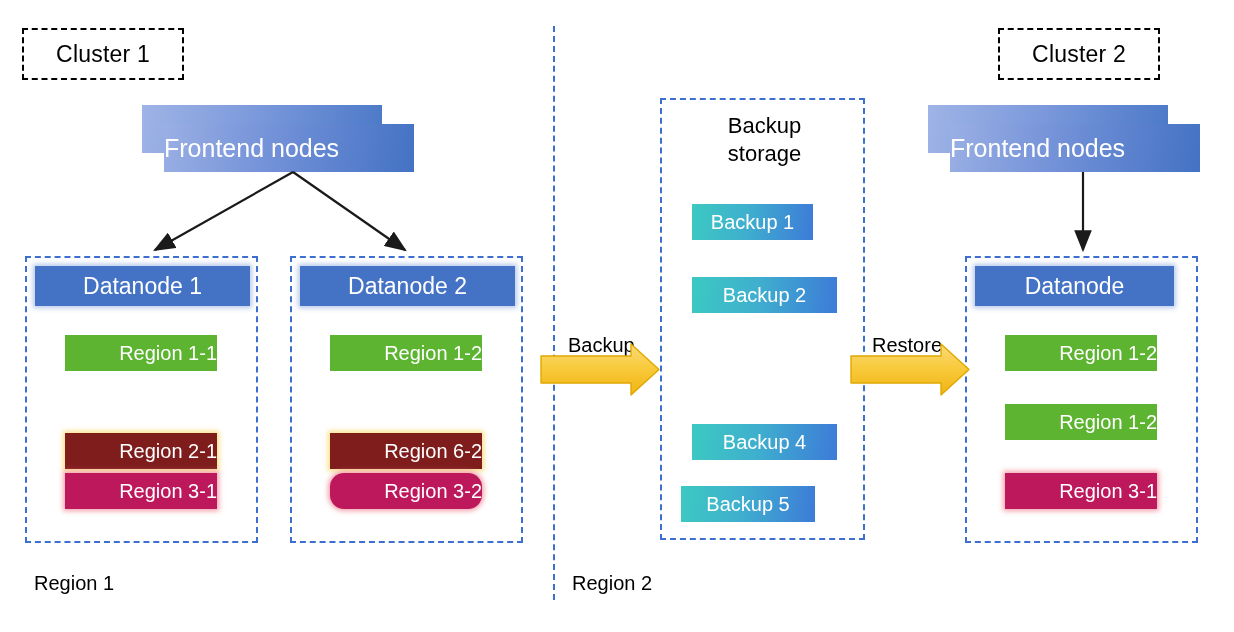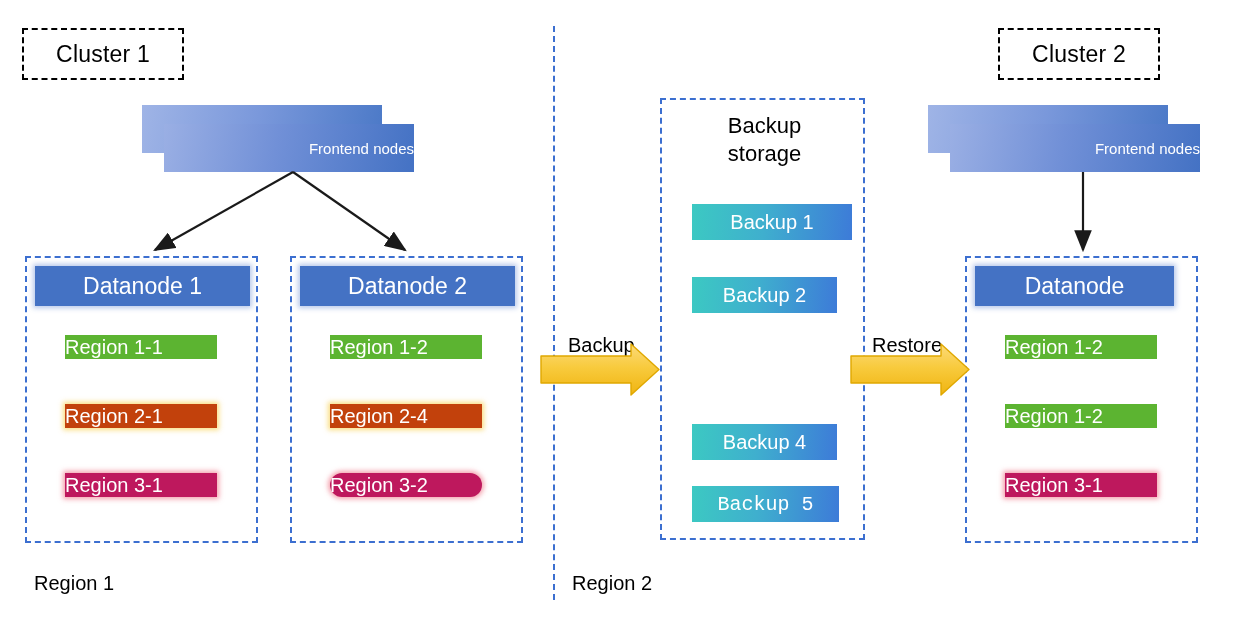--- a/index.html
+++ b/index.html
@@ -55,47 +55,47 @@
     width: 240px; height: 48px;
     background: linear-gradient(100deg, #9FB4E6 0%, #7A98DB 48%, #4B79C7 100%);
   }
   .frontend-front {
     position: absolute;
     left: 22px; top: 19px;
     width: 250px; height: 48px;
     background: linear-gradient(100deg, #9AAFE4 0%, #7190D7 45%, #4472C4 100%);
     display: flex;
     align-items: center;
-    justify-content: flex-end;
-    color: #ffffff;
-    font-size: 15px;
+    justify-content: flex-start;
+    color: #ffffff;
+    font-size: 25px;
   }
 
   
   .datanode-bar {
     background: #4472C4;
     color: #ffffff;
     font-size: 23px;
     display: flex;
     align-items: center;
     justify-content: center;
     box-shadow: 0 0 5px 2px rgba(170,190,230,.85);
   }
 
   
   .region-chip {
     display: flex;
     align-items: center;
-    justify-content: flex-start;
-    color: #ffffff;
-    font-size: 20px;
-    height: 24px;
+    justify-content: flex-end;
+    color: #ffffff;
+    font-size: 20px;
+    height: 36px;
   }
   .region-green  { background: #5CB431; }
-  .region-yellow { background: #c2410c; box-shadow: 0 0 5px 2px rgba(247,212,100,.8); }
+  .region-yellow { background: #7f1d1d; box-shadow: 0 0 5px 2px rgba(247,212,100,.8); margin-top: 29px; }
   .region-red    { background: #be185d; box-shadow: 0 0 5px 2px rgba(240,130,145,.75); }
 
   
   .backup-chip {
     display: flex;
     align-items: center;
     justify-content: center;
     color: #ffffff;
     font-size: 20px;
     height: 36px;
@@ -162,42 +162,42 @@
   </div>
 
   <div class="abs dashed-panel" style="left:290px; top:256px; width:233px; height:287px;">
     <div class="abs datanode-bar" style="left:8px; top:8px; width:215px; height:40px;">
       <span>Datanode 2</span>
     </div>
     <div class="abs region-chip region-green" style="left:38px; top:77px; width:152px;">
       <span>Region 1-2</span>
     </div>
     <div class="abs region-chip region-yellow" style="left:38px; top:146px; width:152px;">
-      <span>Region 2-4</span>
+      <span>Region 6-2</span>
     </div>
     <div class="abs region-chip region-red" style="left:38px; top:215px; width:152px;border-radius:14px;">
       <span>Region 3-2</span>
     </div>
   </div>
 
   <div class="abs dashed-panel" style="left:660px; top:98px; width:205px; height:442px;">
     <div class="abs storage-title" style="left:0px; top:12px; width:205px;">
       <div>Backup</div>
       <div>storage</div>
     </div>
-    <div class="abs backup-chip" style="left:30px; top:104px; width:160px;">
+    <div class="abs backup-chip" style="left:30px; top:104px; width:121px;">
       <span>Backup 1</span>
     </div>
     <div class="abs backup-chip" style="left:30px; top:177px; width:145px;">
       <span>Backup 2</span>
     </div>
     <div class="abs backup-chip" style="left:30px; top:324px; width:145px;">
       <span>Backup 4</span>
     </div>
-    <div class="abs backup-chip" style="left:30px; top:386px; width:147px;font-family:Liberation Mono, monospace;">
+    <div class="abs backup-chip" style="left:19px; top:386px; width:134px;">
       <span>Backup 5</span>
     </div>
   </div>
 
   <div class="abs cluster-tag" style="left:998px; top:28px; width:162px; height:52px;">
     <span>Cluster 2</span>
   </div>
 
   <div class="abs frontend-wrap" style="left:928px; top:105px; width:275px; height:68px;">
     <div class="frontend-back"></div>

